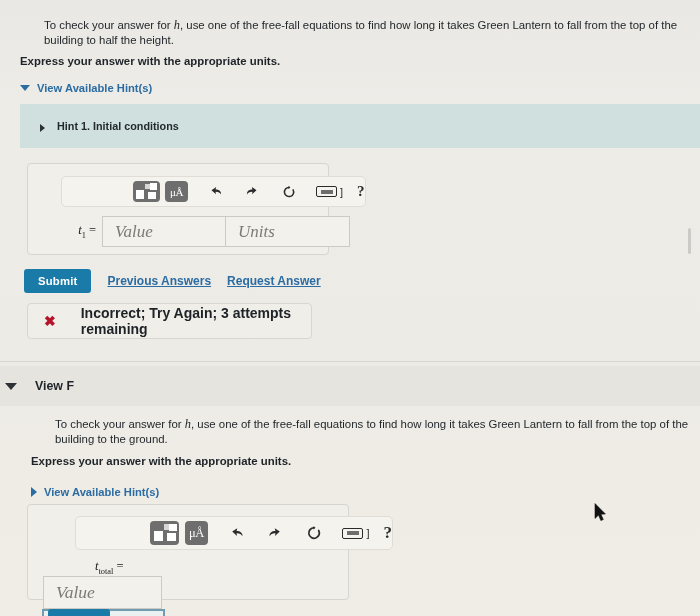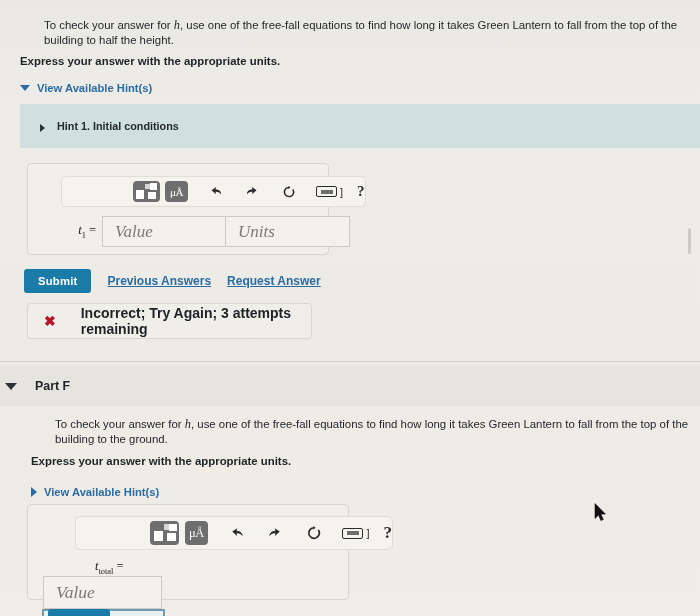--- a/index.html
+++ b/index.html
@@ -249,21 +249,21 @@
     <div class="feedback">
       <span class="xmark">✖</span>
       <span class="fb-text">Incorrect; Try Again; 3 attempts remaining</span>
     </div>
   </section>
 
   <div class="divider"></div>
 
   <div class="part-header">
     <span class="tri-down"></span>
-    <span class="part-title">Part F</span>
+    <span class="part-title">View F</span>
   </div>
 
   <section class="partF">
 
     <div class="f-q body-text"><span>To check your answer for </span><span class="italic-var">h</span><span>, use one of the free-fall equations to find how long it takes Green Lantern to fall from the top of the building to the ground.</span></div>
 
     <div class="f-bold">Express your answer with the appropriate units.</div>
 
     <div class="hint-toggle f-hint">
       <span class="tri-right"></span>

